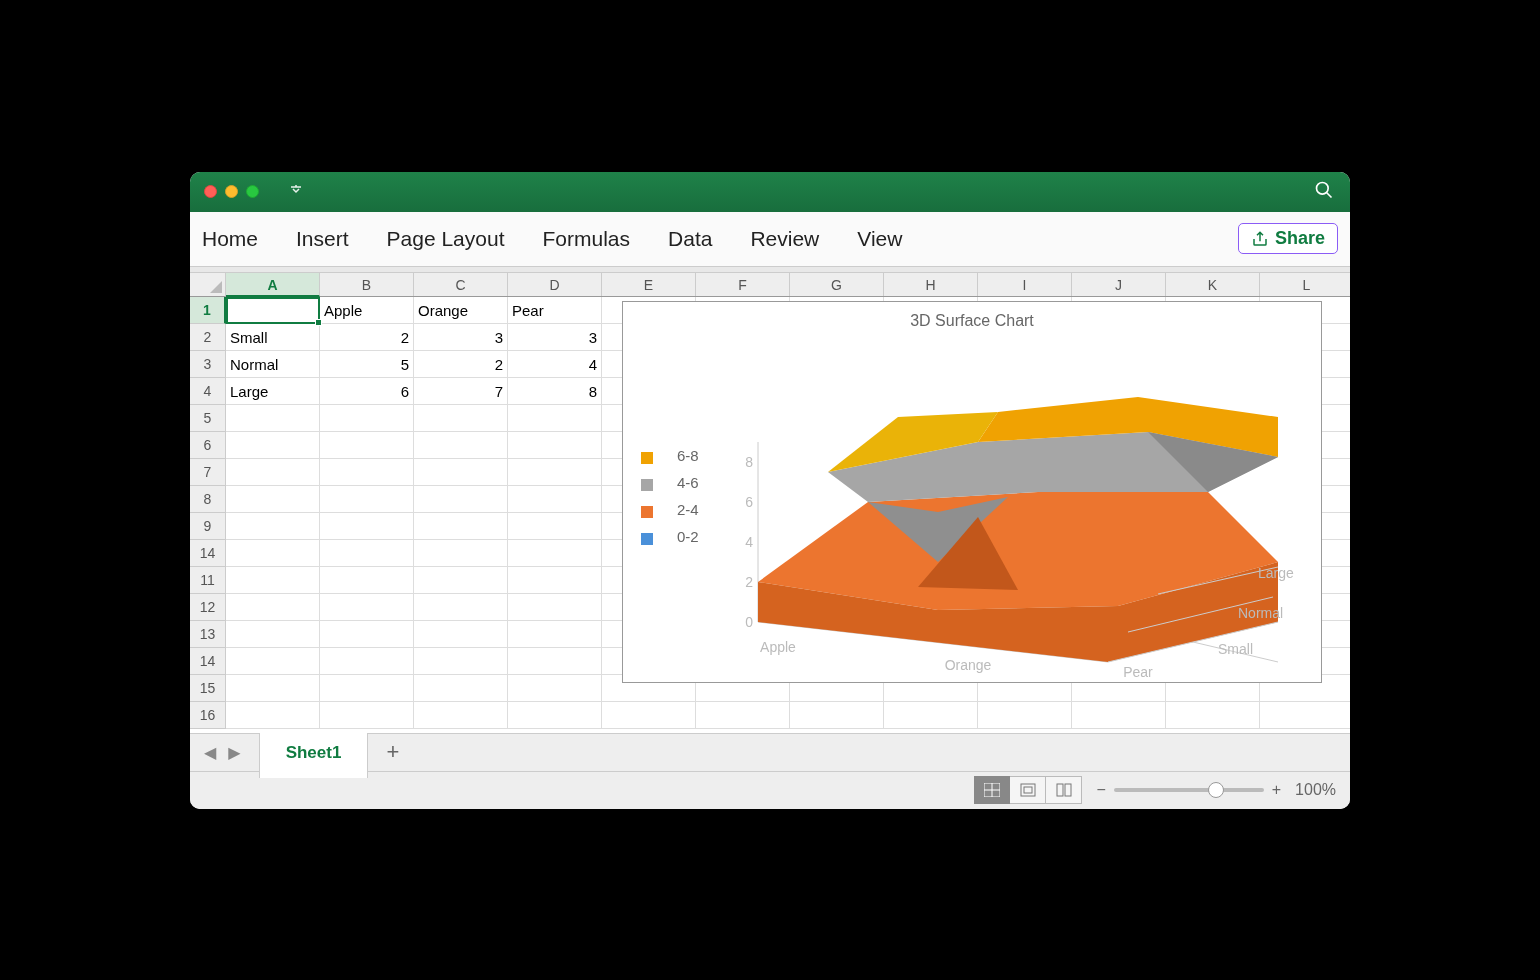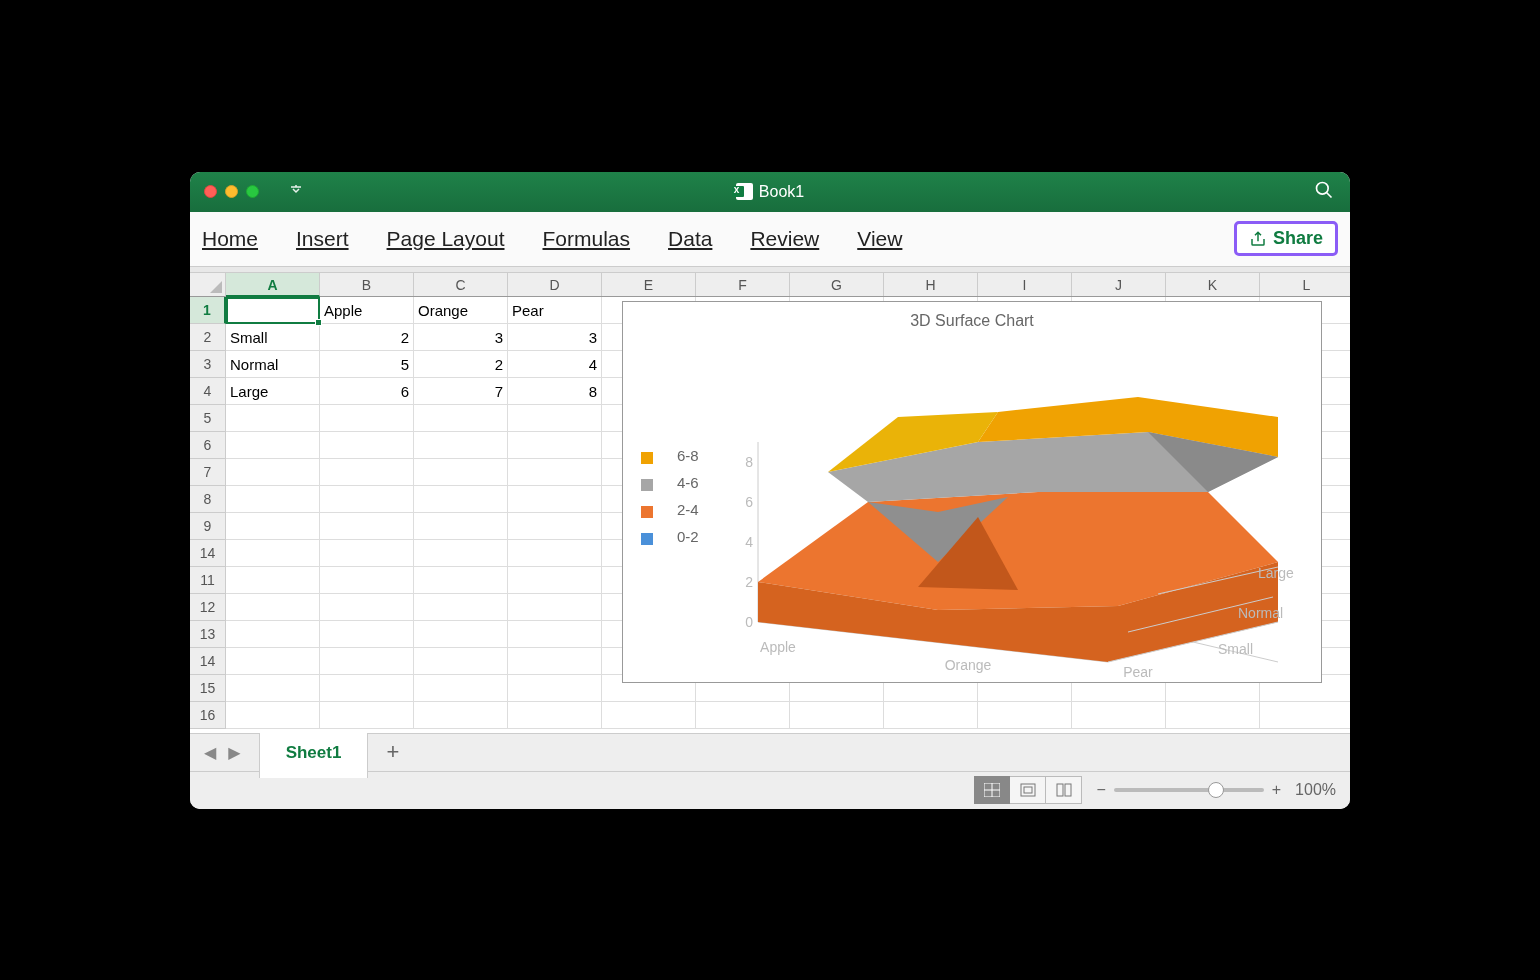--- a/index.html
+++ b/index.html
@@ -50,25 +50,25 @@
     background:#fafafa;
     border-bottom:1px solid #ccc;
     height:55px;
     display:flex;
     align-items:center;
     padding:0 12px;
     gap:38px;
     font-size:21px;
     color:#222;
   }
-  .ribbon .tab{cursor:pointer;text-decoration:underline;}
+  .ribbon .tab{cursor:pointer;}
   .share-btn{
     margin-left:auto;
     display:flex;align-items:center;gap:6px;
-    border:3px solid #8b5cf6;border-radius:5px;
+    border:1px solid #8b5cf6;border-radius:5px;
     padding:4px 12px;color:#107c41;font-weight:600;font-size:18px;
     background:#fff;
   }
   .share-btn svg{width:18px;height:18px;stroke:#107c41;fill:none;stroke-width:2;}
   
   .thin-strip{height:6px;background:#e8e8e8;border-bottom:1px solid #ccc;}
   
   .sheet-container{position:relative;height:460px;background:#fff;overflow:hidden;}
   .corner{position:absolute;left:0;top:0;width:36px;height:24px;background:#eee;border-right:1px solid #ccc;border-bottom:1px solid #999;}
   .corner::after{content:"";position:absolute;right:3px;bottom:3px;width:0;height:0;border-bottom:12px solid #bbb;border-left:12px solid transparent;}
@@ -116,24 +116,20 @@
     <div class="traffic">
       <div class="dot red"></div>
       <div class="dot yellow"></div>
       <div class="dot green"></div>
     </div>
     <div class="qa">
       <svg width="14" height="14" viewBox="0 0 14 14">
           <path d="M2 4 h10 M7 4 v-2" stroke="#fff" stroke-width="1.5" fill="none"></path>
           <path d="M4 10 l3 -3 l3 3" stroke="#fff" stroke-width="1.5" fill="none" transform="rotate(180 7 8)"></path>
         </svg>
-    </div>
-    <div class="title-center">
-      <span class="xls-icon"></span>
-      <span>Book1</span>
     </div>
     <div class="search-btn">
       <svg viewBox="0 0 24 24">
           <circle cx="10" cy="10" r="7"></circle>
           <line x1="15" y1="15" x2="21" y2="21"></line>
         </svg>
     </div>
   </div>
 
   <div class="ribbon">

